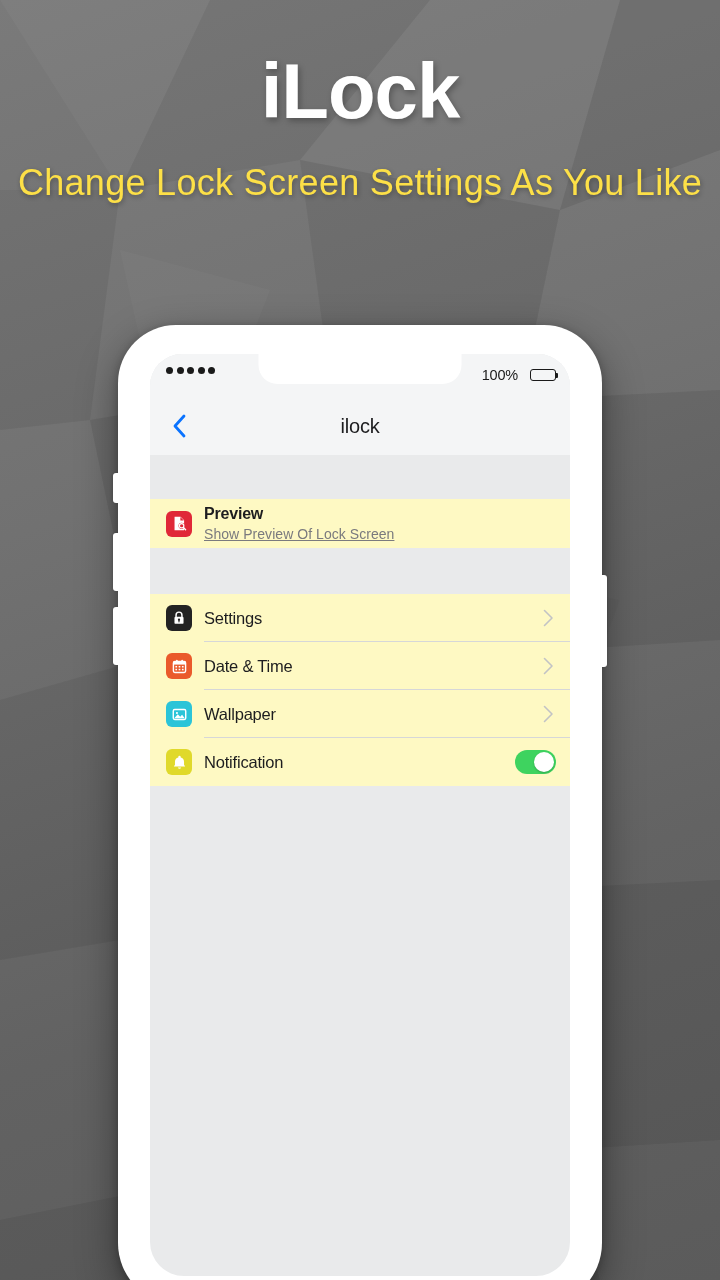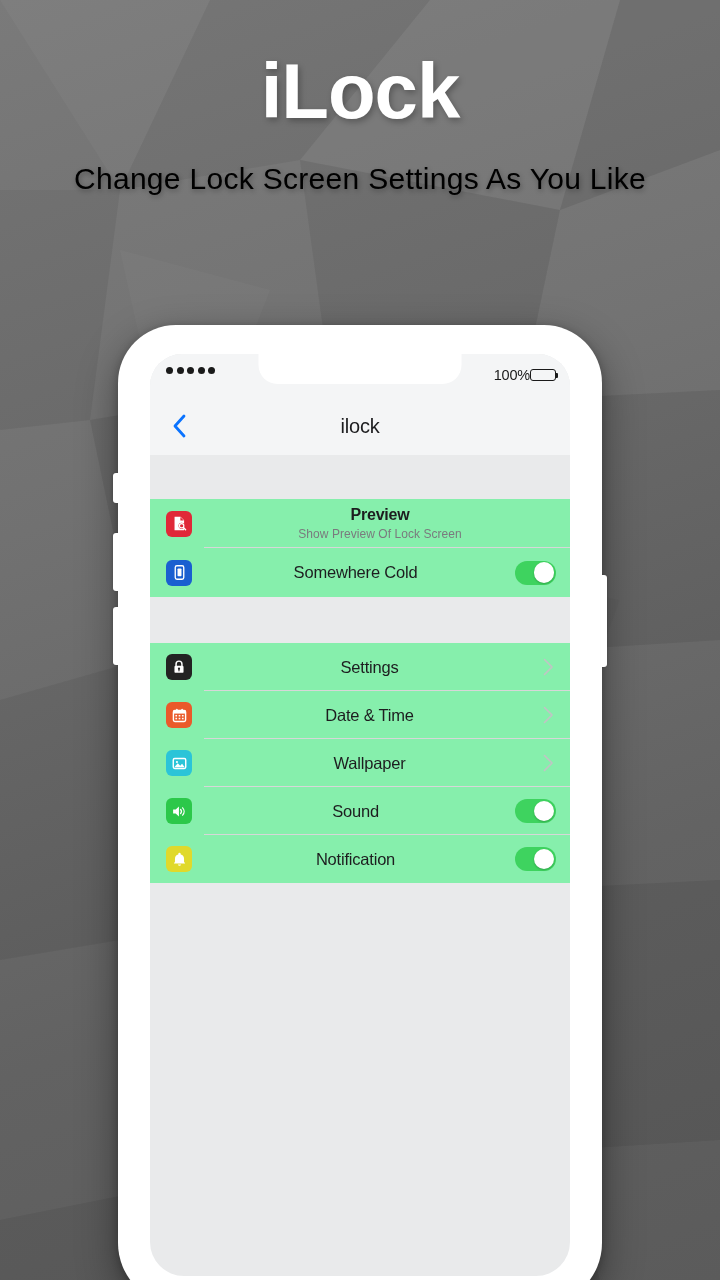--- a/index.html
+++ b/index.html
@@ -38,23 +38,23 @@
     font-size: 78px;
     font-weight: bold;
     color: #ffffff;
     letter-spacing: -1px;
     line-height: 1.0;
     text-shadow: 2px 3px 6px rgba(0,0,0,0.28);
   }
   .app-subtitle {
     margin: 0;
     padding-top: 32px;
-    font-size: 30px;
+    font-size: 36px;
     font-weight: 400;
-    color: #000000;
+    color: #fde047;
     letter-spacing: 0.3px;
     text-shadow: 1px 2px 5px rgba(0,0,0,0.3);
   }
 
   
   .phone {
     position: absolute;
     left: 118px;
     top: 325px;
     width: 484px;
@@ -97,21 +97,21 @@
     align-items: flex-start;
     justify-content: space-between;
     padding: 13px 14px 0 16px;
     box-sizing: border-box;
   }
   .signal-dots { display: flex; gap: 3.5px; align-items: center; }
   .signal-dots i {
     display: block; width: 7px; height: 7px; border-radius: 50%;
     background: #1a1a1a;
   }
-  .battery-area { display: flex; align-items: center; gap: 0; }
+  .battery-area { display: flex; align-items: center; gap: 12px; }
   .battery-pct { font-size: 14.5px; color: #1a1a1a; font-weight: 500; letter-spacing: -0.2px; }
   .battery-shell {
     position: relative;
     width: 26px; height: 12.5px;
     border: 1.6px solid #1a1a1a;
     border-radius: 3px;
     box-sizing: border-box;
     padding: 1px;
   }
   .battery-fill { width: 100%; height: 100%; background: #1a1a1a; border-radius: 1px; }
@@ -159,22 +159,21 @@
 
   
   .list { background: #ffffff; }
   .row {
     position: relative;
     display: flex;
     align-items: center;
     height: 48px;
     padding: 0 14px 0 16px;
     box-sizing: border-box;
-    background: #86efac;
-    text-align: center;
+    background: #fef9c3;
   }
   .row.tall { height: 49px; }
   .row .sep {
     position: absolute;
     left: 54px; right: 0; bottom: 0;
     height: 1px;
     background: #d6d7d8;
   }
   .row:last-child .sep { display: none; }
 
@@ -190,25 +189,26 @@
   .row-texts { flex: 1 1 auto; min-width: 0; }
   .row-title {
     font-size: 16.5px;
     color: #1d1d1f;
     letter-spacing: -0.2px;
     line-height: 1.15;
     white-space: nowrap;
   }
   .row-title.bold { font-weight: bold; font-size: 16px; }
   .row-sub {
-    font-size: 12px;
+    font-size: 14px;
     color: #7a7a7e;
     letter-spacing: 0.05px;
     margin-top: 2px;
     white-space: nowrap;
+    text-decoration: underline;
   }
 
   
   .chevron { flex: 0 0 auto; margin-left: 8px; padding-right: 2px; }
   .chevron svg { display: block; }
 
   
   .toggle {
     flex: 0 0 auto;
     width: 41px; height: 24px;
@@ -317,35 +317,20 @@
             <path d="M17.6 17.8 L20.6 20.8" stroke="#ffffff" stroke-width="2" stroke-linecap="round"></path>
           </svg>
         </span>
         <span class="row-texts">
           <span class="row-title bold" style="display:block">Preview</span>
           <span class="row-sub" style="display:block">Show Preview Of Lock Screen</span>
         </span>
         <span class="sep"></span>
       </div>
 
-      <div class="row tall">
-        <span class="icon-box" style="background:#1a5fd0">
-          <svg width="17" height="17" viewBox="0 0 24 24">
-            <rect x="6" y="2.5" width="12" height="19" rx="2.4" fill="none" stroke="#ffffff" stroke-width="1.9"></rect>
-            <rect x="9.2" y="6.4" width="5.6" height="11" rx="1.1" fill="#ffffff"></rect>
-          </svg>
-        </span>
-        <span class="row-texts">
-          <span class="row-title" style="display:block">Somewhere Cold</span>
-        </span>
-        <span class="toggle">
-          <span class="knob"></span>
-        </span>
-
-      </div>
 
     </div>
 
     <div class="section-gap small"></div>
 
     <div class="list">
 
       <div class="row">
         <span class="icon-box" style="background:#232323">
           <svg width="16" height="16" viewBox="0 0 24 24">
@@ -405,36 +390,20 @@
         </span>
         <span class="chevron">
           <svg width="11" height="18" viewBox="0 0 11 18">
             <path d="M1.5 1.5 L9 9 L1.5 16.5" fill="none" stroke="#c2c3c5" stroke-width="1.6" stroke-linecap="round" stroke-linejoin="round"></path>
           </svg>
         </span>
         <span class="sep"></span>
       </div>
 
 
-      <div class="row">
-        <span class="icon-box" style="background:#2cc84a">
-          <svg width="17" height="17" viewBox="0 0 24 24">
-            <path d="M3 9.2 H6.6 L11.2 5 V19 L6.6 14.8 H3 Z" fill="#ffffff"></path>
-            <path d="M13.6 9.2 a4.3 4.3 0 0 1 0 5.6" fill="none" stroke="#ffffff" stroke-width="1.8" stroke-linecap="round"></path>
-            <path d="M16.4 6.8 a7.6 7.6 0 0 1 0 10.4" fill="none" stroke="#ffffff" stroke-width="1.8" stroke-linecap="round"></path>
-          </svg>
-        </span>
-        <span class="row-texts">
-          <span class="row-title" style="display:block">Sound</span>
-        </span>
-        <span class="toggle">
-          <span class="knob"></span>
-        </span>
-        <span class="sep"></span>
-      </div>
 
       <div class="row">
         <span class="icon-box" style="background:#e0d92b">
           <svg width="17" height="17" viewBox="0 0 24 24">
             <path d="M12 2.6 a1.7 1.7 0 0 1 1.7 1.7 v0.7 a6.4 6.4 0 0 1 4.7 6.2 v4 l1.6 2.6 H4 l1.6-2.6 v-4 a6.4 6.4 0 0 1 4.7-6.2 v-0.7 A1.7 1.7 0 0 1 12 2.6 Z" fill="#ffffff"></path>
             <path d="M9.7 19.2 a2.4 2.4 0 0 0 4.6 0 Z" fill="#ffffff"></path>
           </svg>
         </span>
         <span class="row-texts">
           <span class="row-title" style="display:block">Notification</span>

